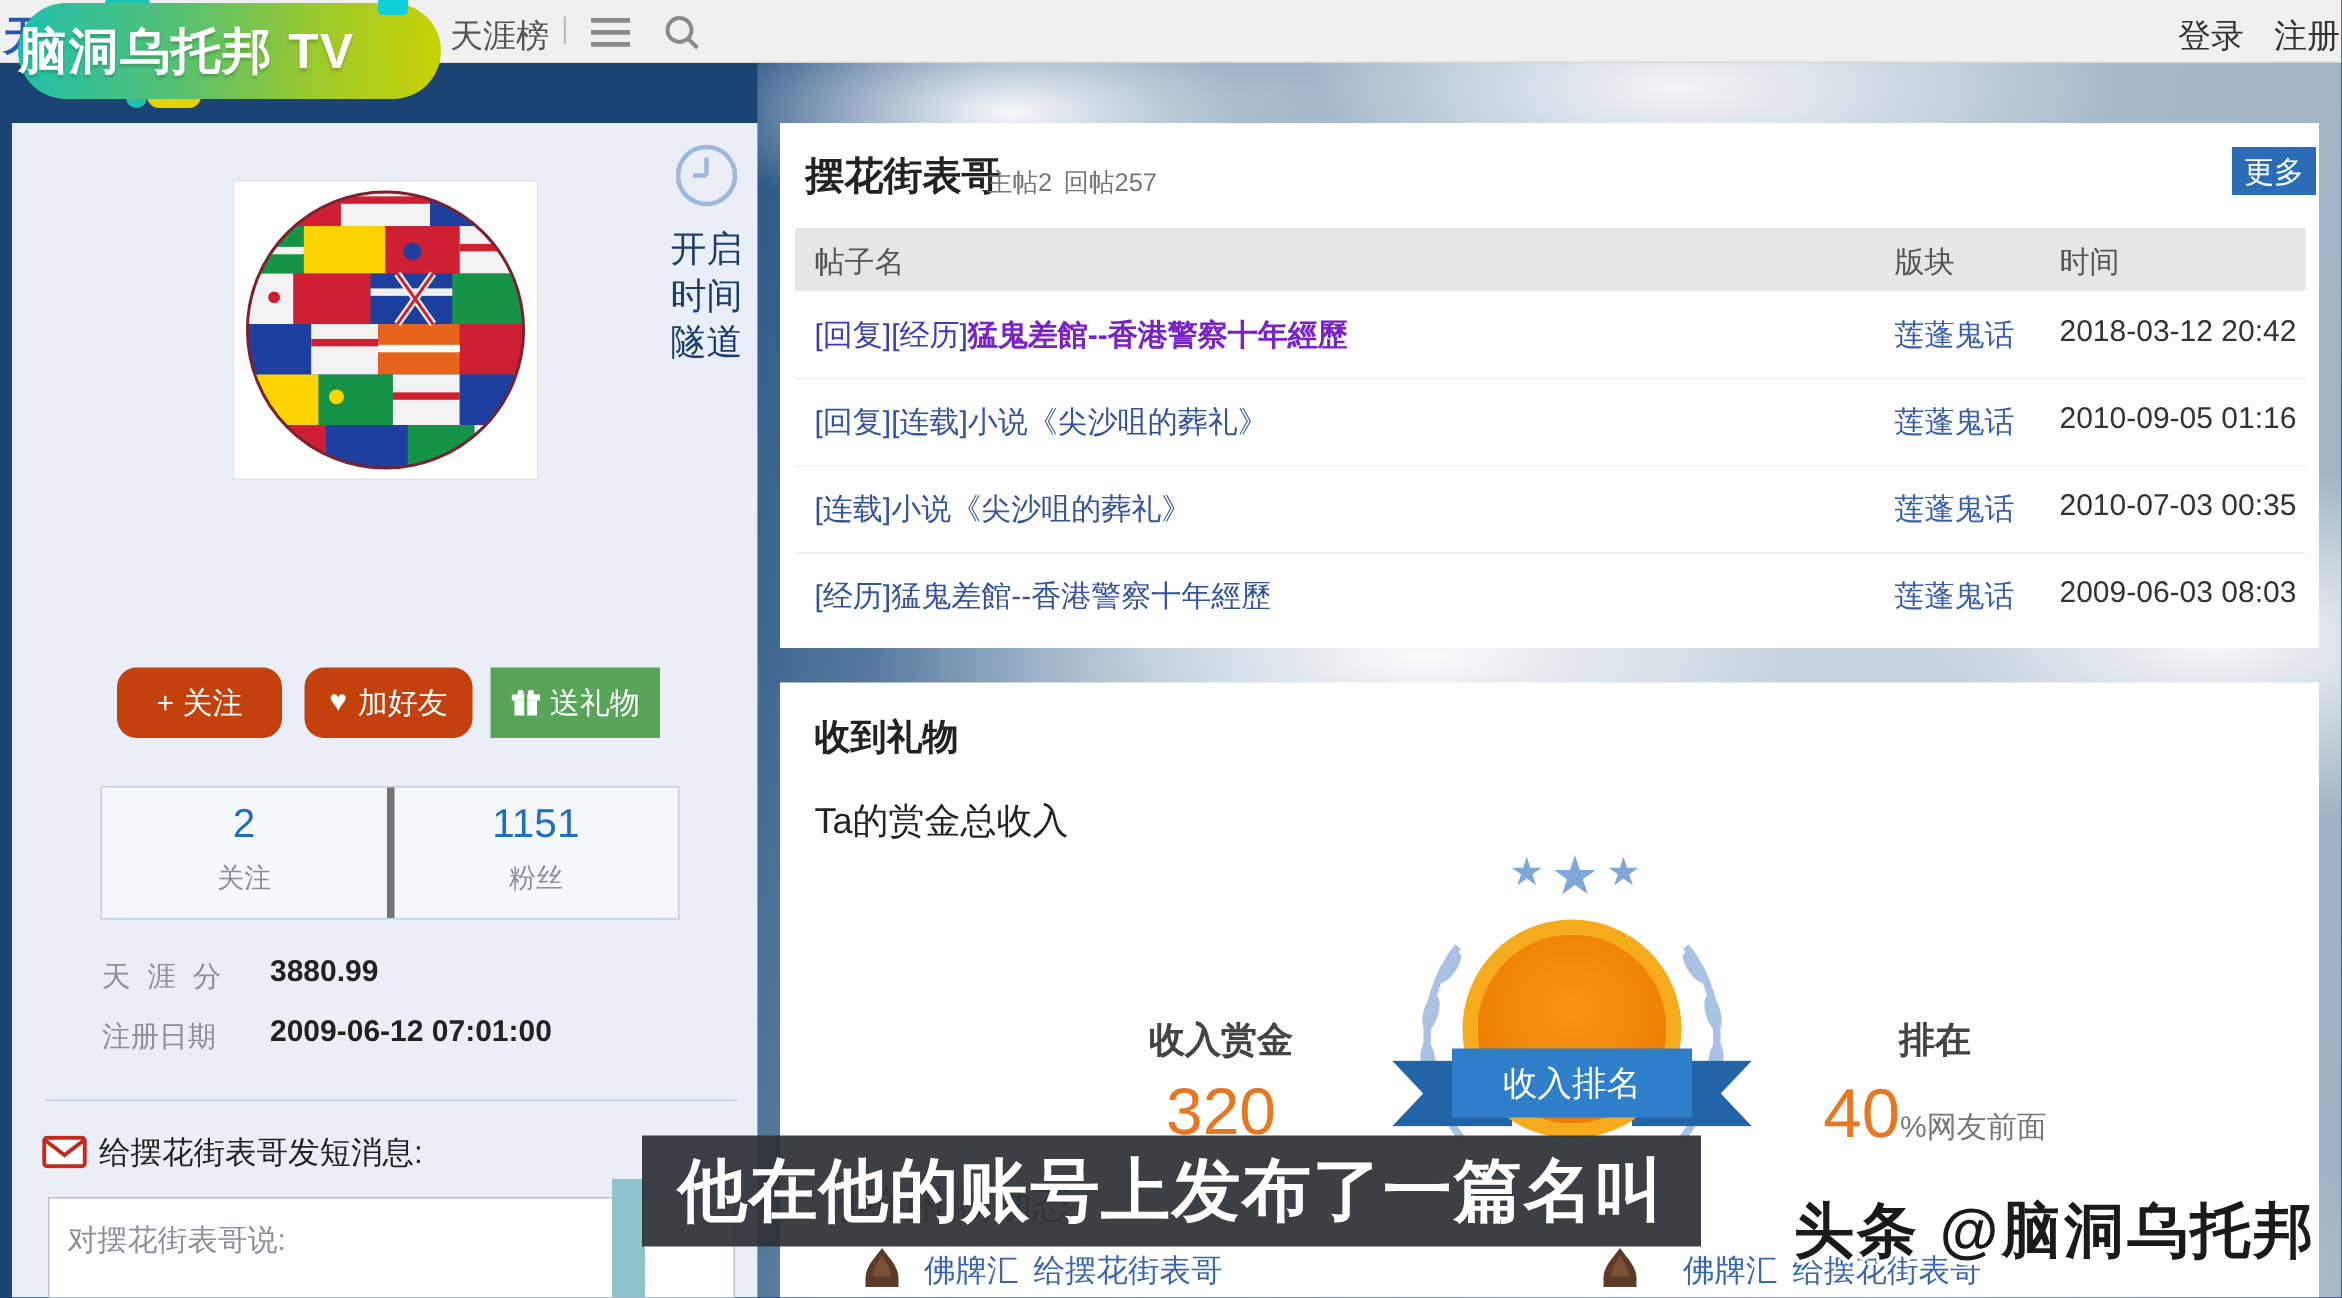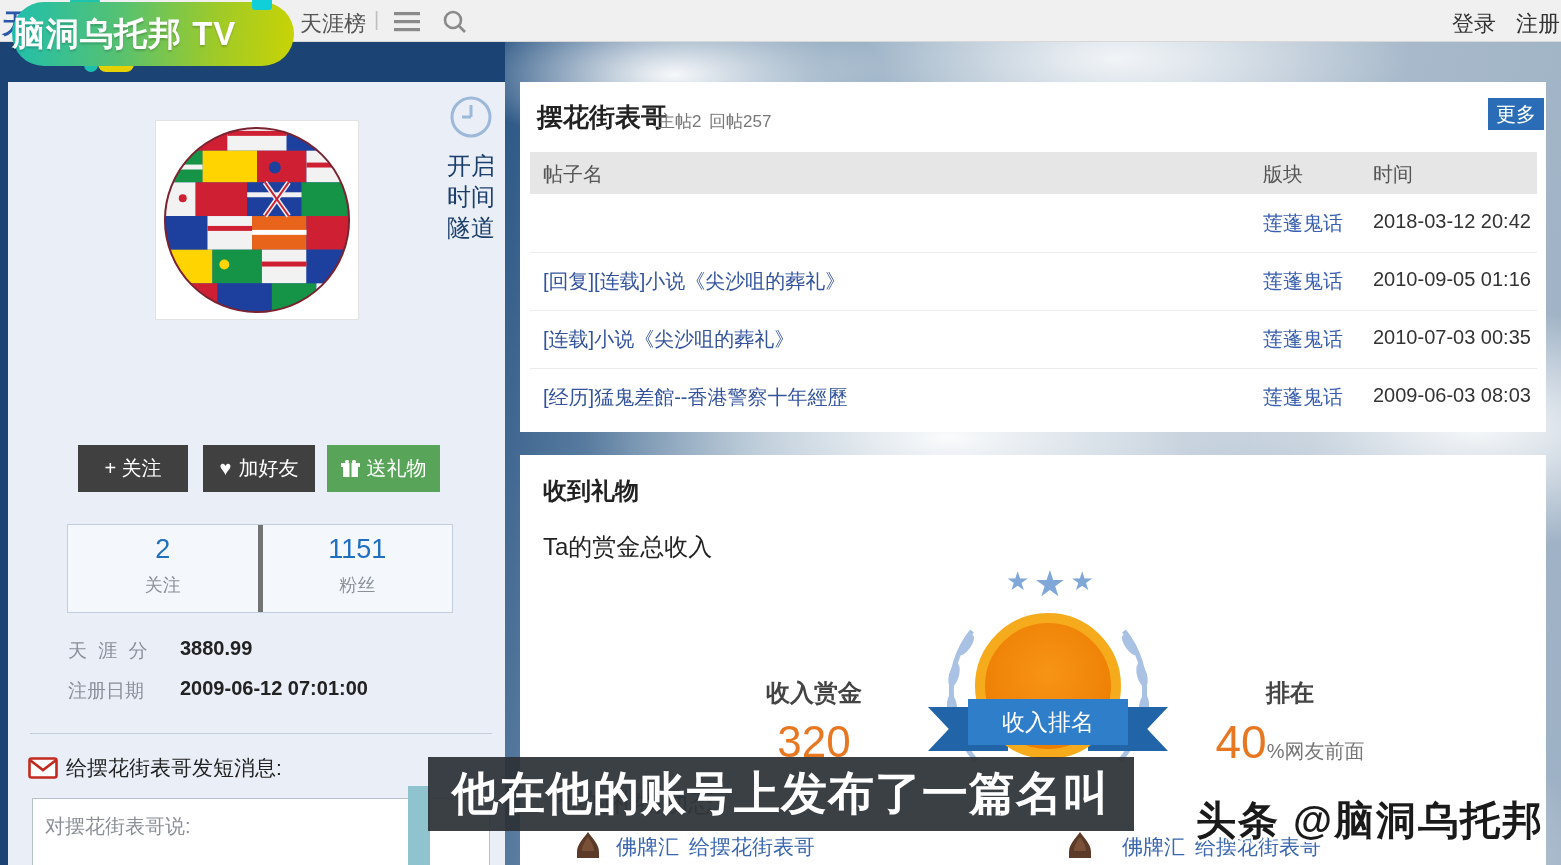--- a/index.html
+++ b/index.html
@@ -48,21 +48,21 @@
   .avatar-card { left:147px; top:38px; width:204px; height:200px; background:#fff; border:1px solid #e2e2e2; }
   .name-bar { left:61px; top:246px; width:342px; height:96px; background:#9b9b94; border-radius:8px; }
   .name-text { left:40px; top:20px; font-size:29px; font-weight:bold; color:#1d3a70; }
   .gender-badge { left:224px; top:24px; width:26px; height:26px; border-radius:50%; background:#83837d; color:#fff;
     font-size:17px; display:flex; align-items:center; justify-content:center; font-weight:bold; }
   .block-link { left:260px; top:24px; font-size:24px; color:#cfcfc9; cursor:pointer; }
   .lv-badge { left:164px; top:62px; padding:2px 9px; background:#e0610f; color:#fff; font-size:17px;
     font-weight:bold; border-radius:6px; }
   .action-btn { top:363px; height:47px; border:none; color:#fff; font-size:20px; cursor:pointer;
     display:flex; align-items:center; justify-content:center; gap:7px; }
-  .btn-blue { background:#404040; }
+  .btn-blue { background:#c2410c;border-radius:13px; }
   .btn-green { background:#58a459; }
   .stats-box { left:59px; top:442px; width:386px; height:89px; background:#f4f8fc; border:1px solid #c2cede; display:flex; }
   .stats-cell { flex:1; text-align:center; padding-top:9px; }
   .stats-cell + .stats-cell { border-left:5px solid #737373; }
   .stats-num { font-size:27px; color:#1f6ec0; }
   .stats-label { font-size:18px; color:#8a9099; margin-top:8px; }
   .kv-label { font-size:19px; color:#8a9099; letter-spacing:3px; }
   .kv-value { font-size:20px; color:#222; font-weight:bold; }
   .panel-divider { left:22px; top:651px; width:462px; height:1px; background:#c3cfdd; }
   .msg-heading { left:20px; top:672px; display:flex; align-items:center; gap:8px; }
@@ -274,20 +274,21 @@
   <span class="abs posts-count" style="left:189px;">回帖257</span>
   <button class="abs more-btn">更多</button>
 
   <div class="abs table-head">
     <span class="abs th" style="left:13px;">帖子名</span>
     <span class="abs th" style="left:733px;">版块</span>
     <span class="abs th" style="left:843px;">时间</span>
   </div>
 
   <div class="abs post-row" style="top:112px;">
+    <span class="abs post-link"><span class="prefix0">[回复][经历]</span><span class="title-visited">猛鬼差館--香港警察十年經歷</span></span>
     <span class="abs board-link">莲蓬鬼话</span>
     <span class="abs post-time">2018-03-12 20:42</span>
   </div>
   <div class="abs row-line" style="top:170px;"></div>
   <div class="abs post-row" style="top:170px;">
     <span class="abs post-link"><span>[回复][连载]</span><span>小说《尖沙咀的葬礼》</span></span>
     <span class="abs board-link">莲蓬鬼话</span>
     <span class="abs post-time">2010-09-05 01:16</span>
   </div>
   <div class="abs row-line" style="top:228px;"></div>

